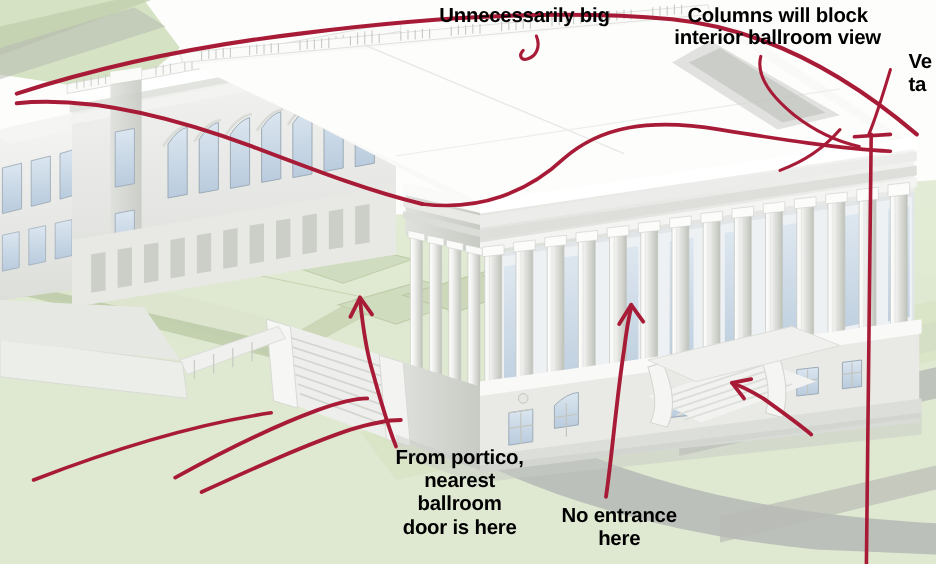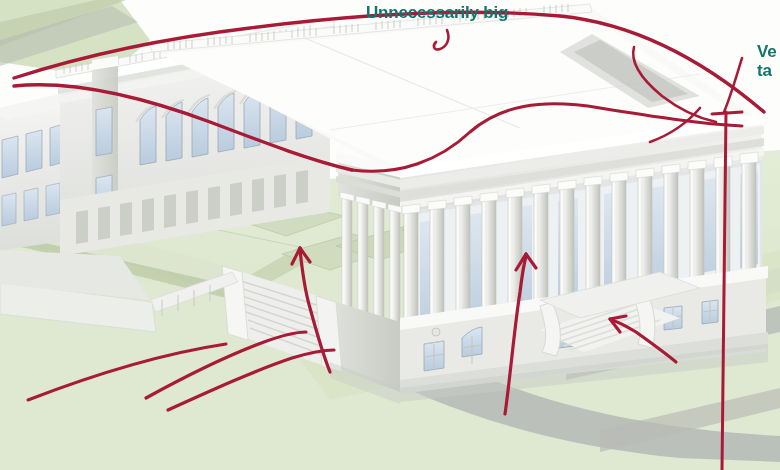--- a/index.html
+++ b/index.html
@@ -16,21 +16,21 @@
     font-family: "Liberation Sans", sans-serif;
   }
   #scene {
     position: absolute;
     inset: 0;
     width: 780px;
     height: 470px;
   }
   .anno {
     position: absolute;
-    color: #0f766e;
+    color: #000000;
     font-family: "Liberation Sans", sans-serif;
     font-weight: bold;
     font-size: 17px;
     line-height: 1.13;
     white-space: pre-line;
     letter-spacing: -0.2px;
   }
   .a-unnec   { left: 366px; top: 3px;   width: 180px; text-align: left; }
   .a-cols    { left: 548px; top: 3px;   width: 200px; text-align: center; }
   .a-vertall { left: 757px; top: 42px;  width: 40px;  text-align: left; }
@@ -544,21 +544,29 @@
         <path d="M168,410 C 212,390 256,370 292,358 C 312,352 324,350 334,350" stroke-width="3.2"></path>
 
         <path d="M28,400 C 90,376 160,354 226,344" stroke-width="3.0"></path>
 
       </g>
     </g>
     </svg>
 
     <div class="anno a-unnec">Unnecessarily big</div>
 
+    <div class="anno a-cols">Columns will block
+interior ballroom view</div>
 
     <div class="anno a-vertall">Ve
 ta</div>
 
-
+    <div class="anno a-portico">From portico,
+nearest
+ballroom
+door is here</div>
+
+    <div class="anno a-noent">No entrance
+here</div>
 
 
 
 </div>
 
 </body></html>

